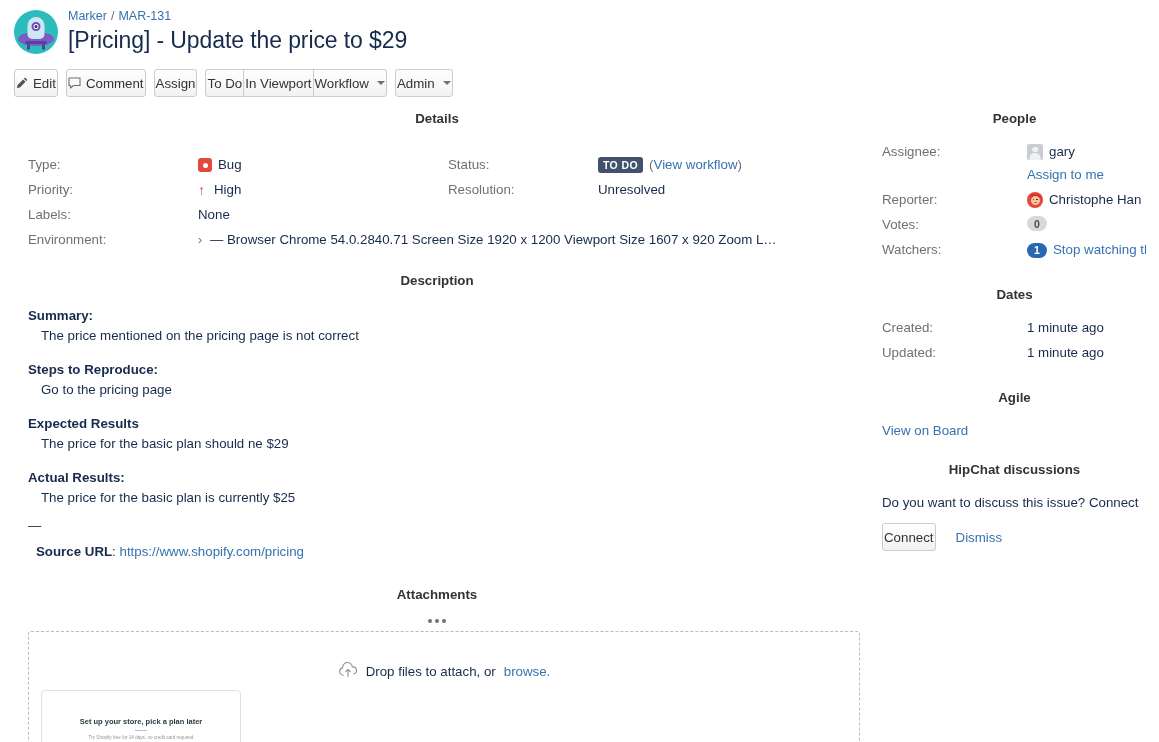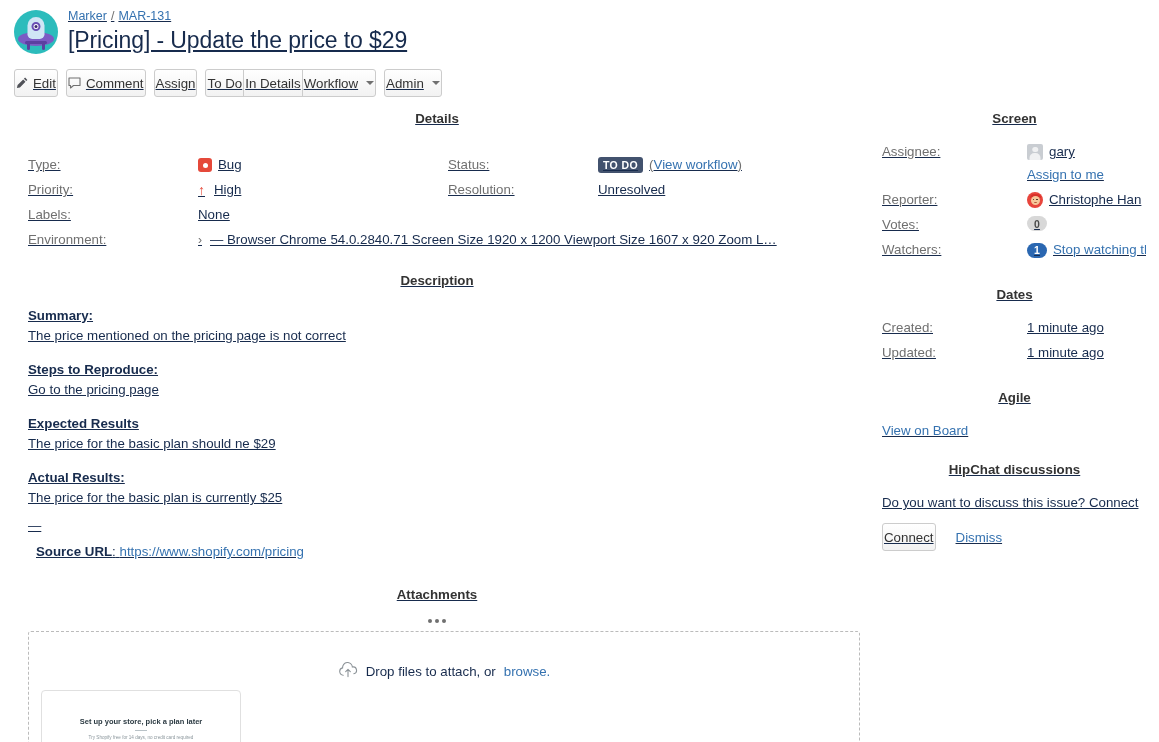--- a/index.html
+++ b/index.html
@@ -6,21 +6,21 @@
   * { box-sizing: border-box; }
   html, body {
     margin: 0; padding: 0;
     width: 1159px; height: 742px;
     overflow: hidden;
     background: #ffffff;
     font-family: "Liberation Sans", sans-serif;
     color: #172B4D;
     -webkit-font-smoothing: antialiased;
   }
-  .page { position: relative; width: 1146px; height: 742px; overflow: hidden; text-decoration: underline; }
+  .page { position: relative; width: 1146px; height: 742px; overflow: hidden; }
 
   
   .header { position: relative; padding: 8px 0 0 0; }
   .header-row { display: flex; align-items: flex-start; padding-left: 14px; }
   .project-avatar {
     width: 44px; height: 44px; border-radius: 50%;
     background: #2cbcbc; flex: 0 0 44px;
     position: relative; margin-top: 2px; margin-right: 10px;
     overflow: hidden;
   }
@@ -138,21 +138,21 @@
   .env-row { display: flex; align-items: baseline; gap: 8px; overflow: hidden; }
   .env-chevron { color: #707070; font-size: 12px; flex: 0 0 auto; cursor: pointer; }
   .env-text {
     white-space: nowrap; overflow: hidden; text-overflow: ellipsis;
     max-width: 610px; font-size: 13.3px; color: #172B4D;
   }
 
   
   .desc { padding-left: 14px; padding-top: 2px; }
   .desc h4 { font-size: 13.3px; font-weight: bold; color: #172B4D; margin: 0 0 2px 0; line-height: 18px; }
-  .desc p { font-size: 13.3px; color: #172B4D; margin: 0 0 16px 0; line-height: 18px; }
+  .desc p { font-size: 13.3px; color: #172B4D; margin: 0 0 16px 13px; line-height: 18px; }
   .desc p.last { margin-bottom: 10px; }
   .desc .dash { font-size: 13.3px; color: #172B4D; margin: 0 0 6px 0; line-height: 18px; }
   .desc .srcurl { font-size: 13.3px; margin: 8px; line-height: 18px; }
   .desc .srcurl b { font-weight: bold; }
   .desc .srcurl a { color: #3572b0; text-decoration: none; }
 
   .spacer-28 { height: 24px; }
   .spacer-18 { height: 18px; }
 
   
@@ -280,21 +280,21 @@
 
       <button class="btn">
         <span>Assign</span>
       </button>
 
       <div class="btn-group">
         <button class="btn">
           <span>To Do</span>
         </button>
         <button class="btn">
-          <span>In Details</span>
+          <span>In Viewport</span>
         </button>
         <button class="btn">
           <span>Workflow</span>
           <span class="caret"></span>
         </button>
       </div>
 
       <button class="btn">
         <span>Admin</span>
         <span class="caret"></span>
@@ -421,21 +421,21 @@
               <div class="pd">Advanced features for scaling your business</div>
             </div>
           </div>
         </div>
       </div>
     </div>
 
     <div class="col-side">
 
       <div class="section-head side">
-        <span>Screen</span>
+        <span>People</span>
         <span class="rule"></span>
       </div>
 
       <div class="side-grid">
         <div class="side-l">Assignee:</div>
         <div>
           <div class="side-v">
             <span class="avatar-gray"></span>
             <span>gary</span>
           </div>

